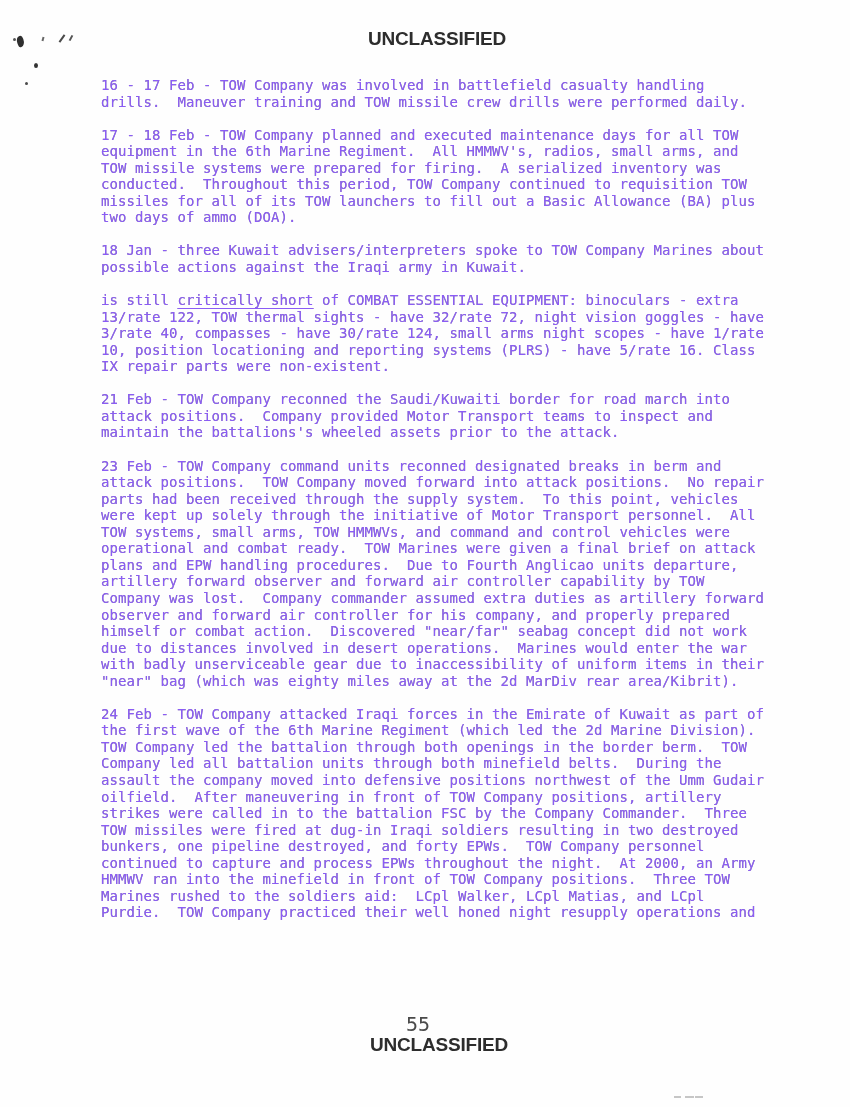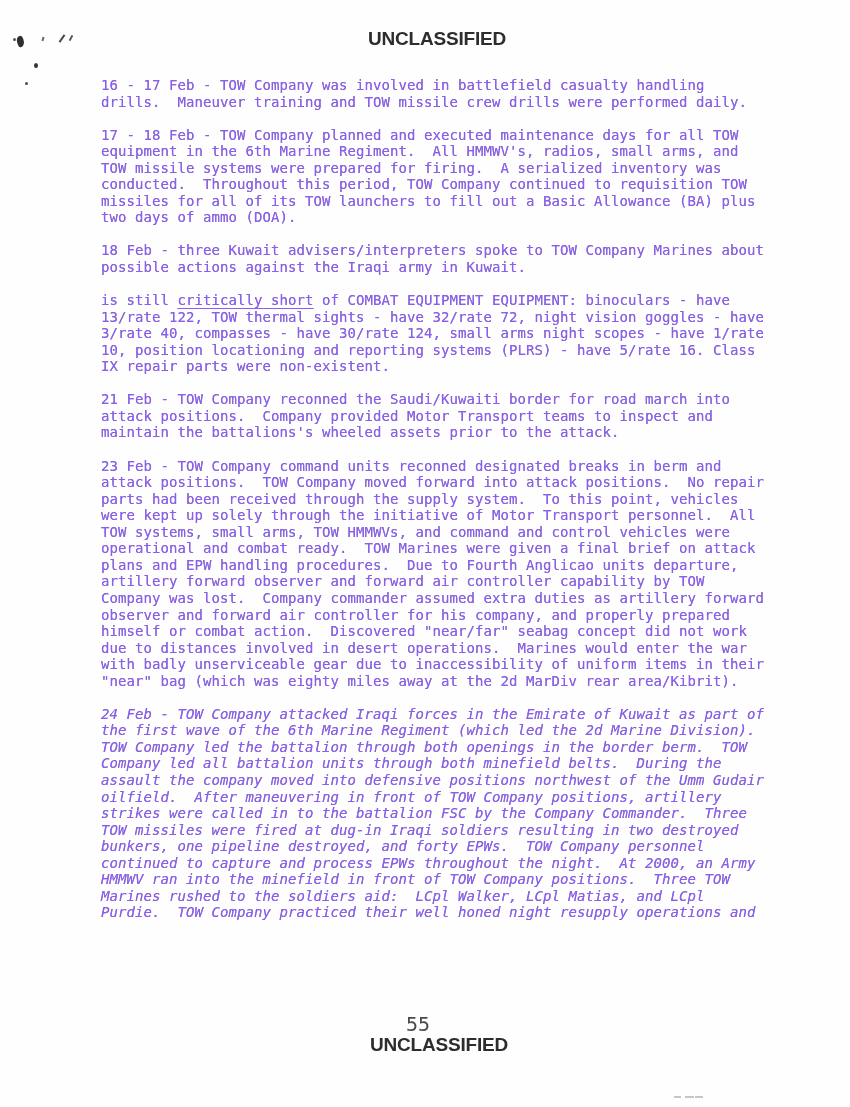--- a/index.html
+++ b/index.html
@@ -43,21 +43,21 @@
     font-size: 14px;
     line-height: 16.55px;
     letter-spacing: 0.07px;
     color: #8b5cf6;
     text-shadow: 0 0 0.4px rgba(70,70,70,0.6);
   }
   .para {
     white-space: pre;
     margin: 0 0 16.55px 0;
   }
-  .para:last-child { margin-bottom: 0; font-style: italic; }
+  .para:last-child { margin-bottom: 0; }
   .u {
     text-decoration: underline;
     text-underline-offset: 3px;
     text-decoration-thickness: 1px;
     text-align: center;
   }
   
   .ink-marks span { position: absolute; display: block; }
   .m1  { left: 17px; top: 36px; width: 7px;  height: 11px; background: #2f2f2f; border-radius: 60% 40% 70% 30%; transform: rotate(-20deg); }
   .m1b { left: 13px; top: 38px; width: 3px;  height: 3px;  background: #555;    border-radius: 50%; }
@@ -91,23 +91,23 @@
 
   <div class="body-text">
     <div class="para">16 - 17 Feb - TOW Company was involved in battlefield casualty handling
 drills.  Maneuver training and TOW missile crew drills were performed daily.</div>
     <div class="para">17 - 18 Feb - TOW Company planned and executed maintenance days for all TOW
 equipment in the 6th Marine Regiment.  All HMMWV's, radios, small arms, and
 TOW missile systems were prepared for firing.  A serialized inventory was
 conducted.  Throughout this period, TOW Company continued to requisition TOW
 missiles for all of its TOW launchers to fill out a Basic Allowance (BA) plus
 two days of ammo (DOA).</div>
-    <div class="para">18 Feb - three Kuwait advisers/interpreters spoke to TOW Company Marines about
+    <div class="para">18 Jan - three Kuwait advisers/interpreters spoke to TOW Company Marines about
 possible actions against the Iraqi army in Kuwait.</div>
-    <div class="para"><span>is still </span><span class="u">critically short</span><span> of COMBAT EQUIPMENT EQUIPMENT: binoculars - have
+    <div class="para"><span>is still </span><span class="u">critically short</span><span> of COMBAT ESSENTIAL EQUIPMENT: binoculars - extra
 </span><span>13/rate 122, TOW thermal sights - have 32/rate 72, night vision goggles - have
 3/rate 40, compasses - have 30/rate 124, small arms night scopes - have 1/rate
 10, position locationing and reporting systems (PLRS) - have 5/rate 16. Class
 IX repair parts were non-existent.</span></div>
     <div class="para">21 Feb - TOW Company reconned the Saudi/Kuwaiti border for road march into
 attack positions.  Company provided Motor Transport teams to inspect and
 maintain the battalions's wheeled assets prior to the attack.</div>
     <div class="para">23 Feb - TOW Company command units reconned designated breaks in berm and
 attack positions.  TOW Company moved forward into attack positions.  No repair
 parts had been received through the supply system.  To this point, vehicles

